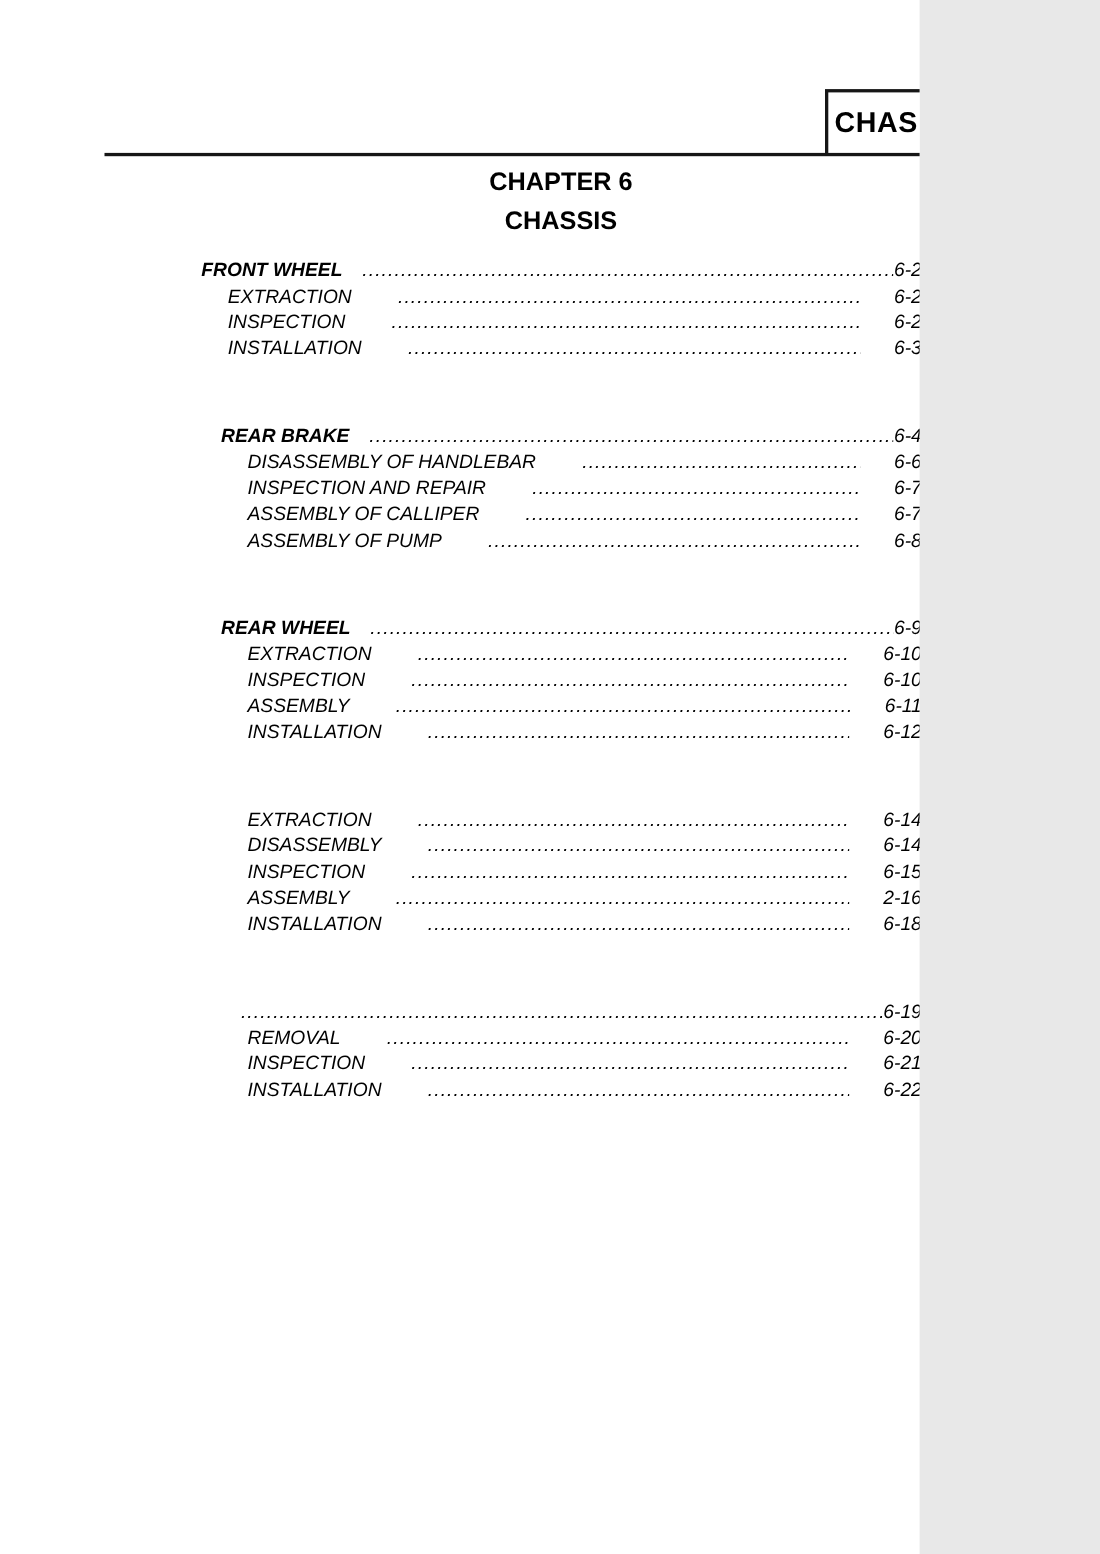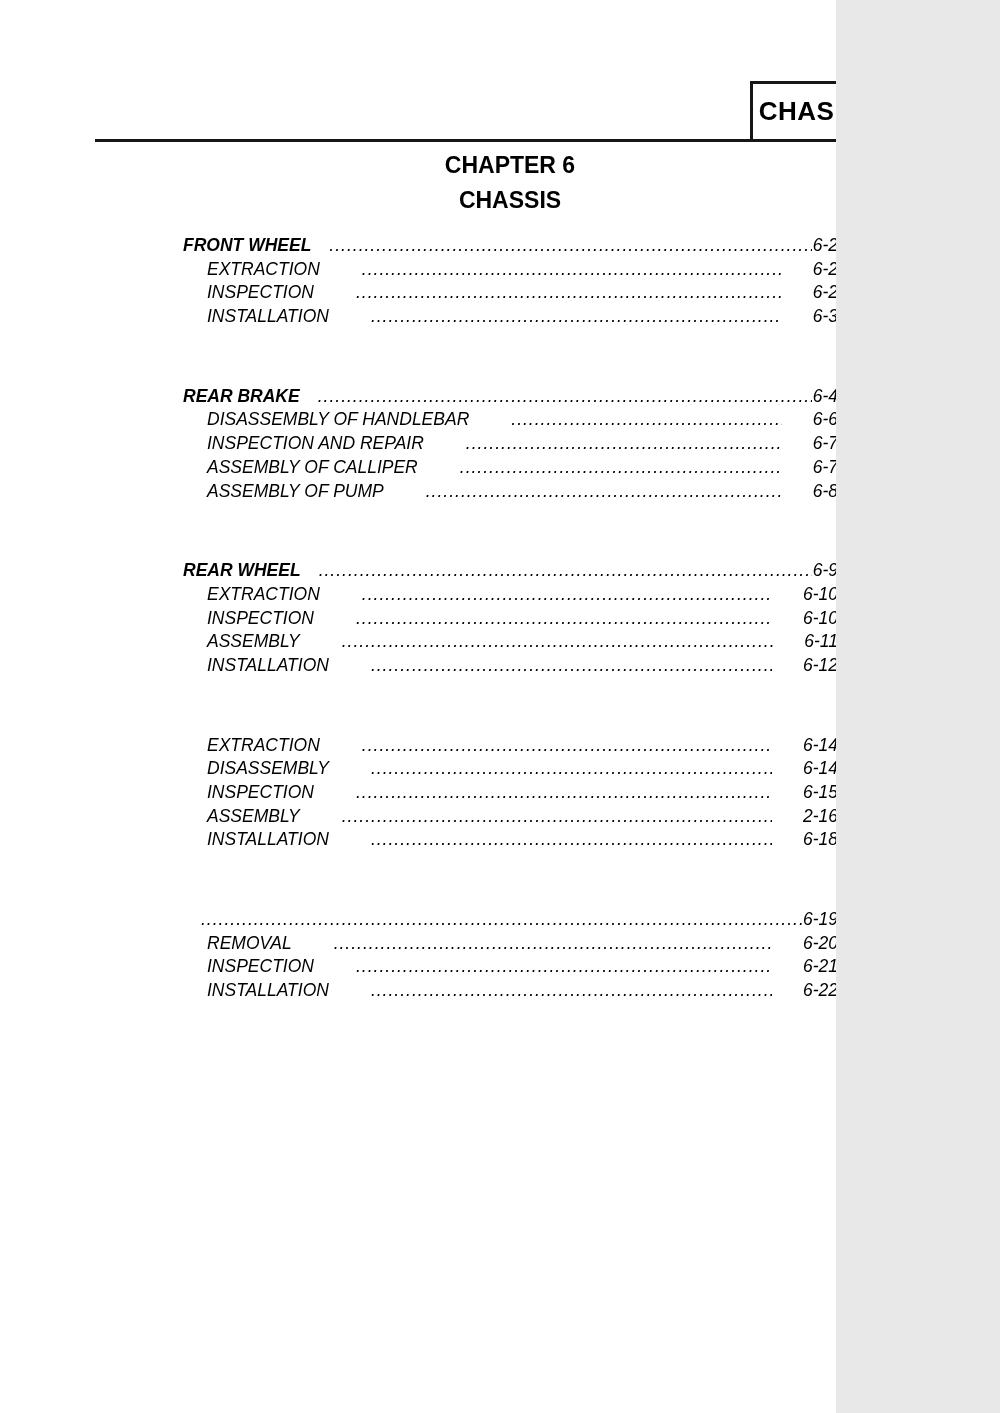--- a/index.html
+++ b/index.html
@@ -76,21 +76,21 @@
   }
 
   
   .toc {
     position: absolute;
     left: 183px;
     top: 234px;
     width: 655px;
     font-size: 17.5px;
   }
-  .toc-section + .toc-section { margin-top: 56px; }
+  .toc-section + .toc-section { margin-top: 56px; margin-left: 18px; }
 
   .toc-row {
     display: flex;
     align-items: center;
     height: 23.7px;
     line-height: 23.7px;
     white-space: nowrap;
     font-style: italic;
   }
   .toc-row.sub { padding-left: 24px; gap: 30px; }

